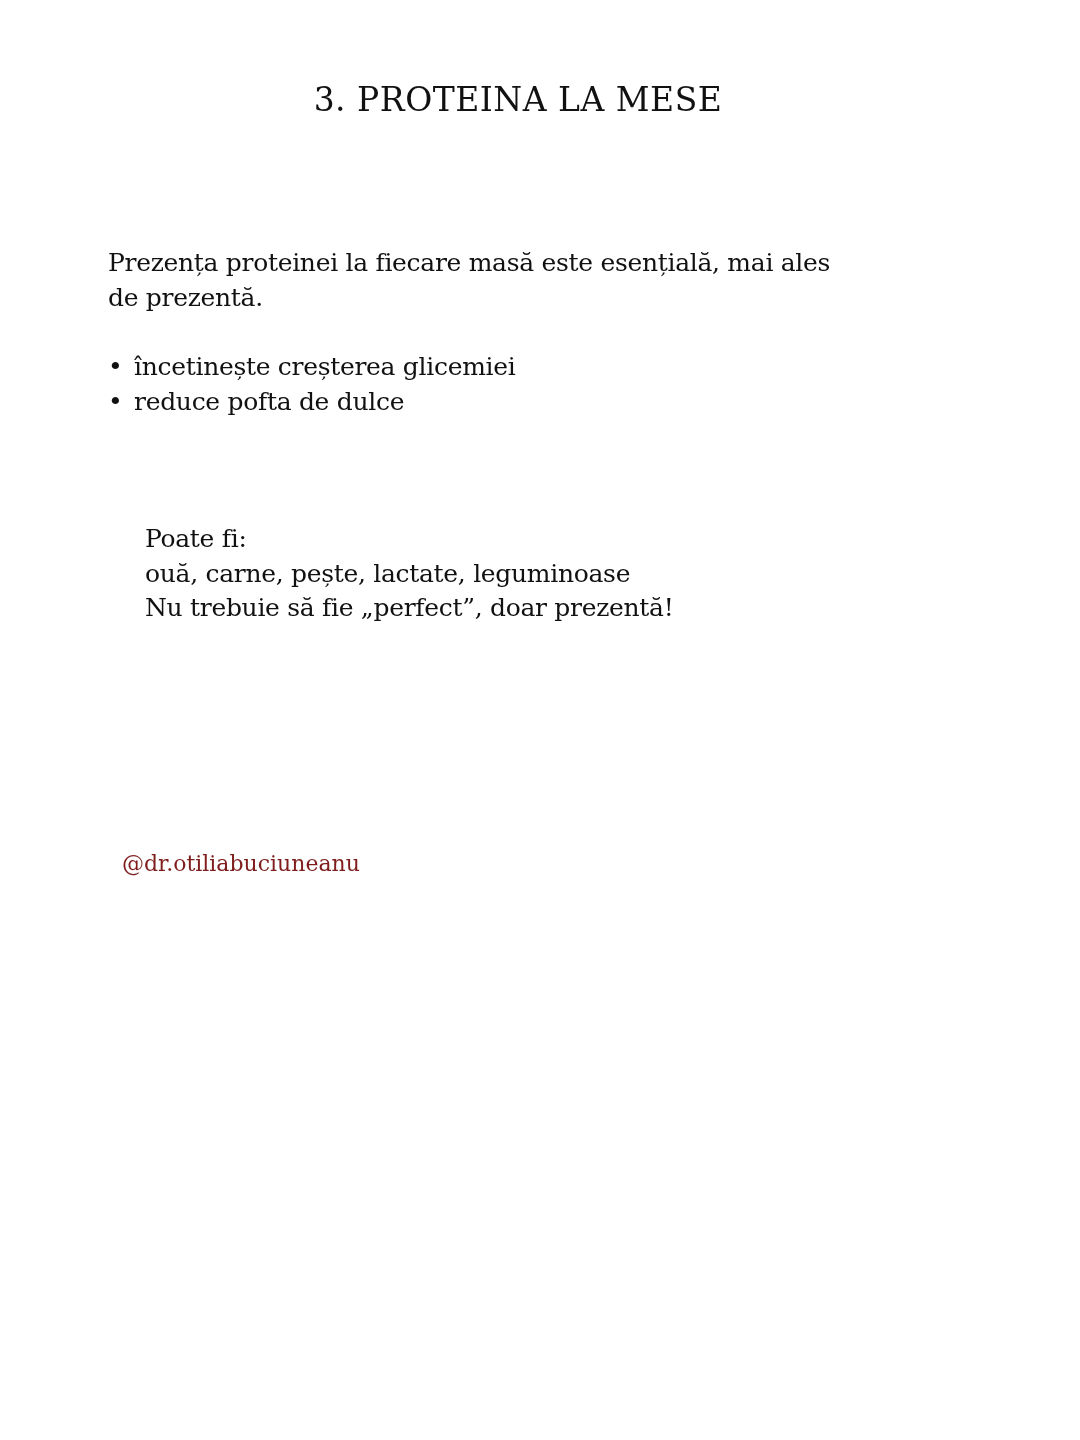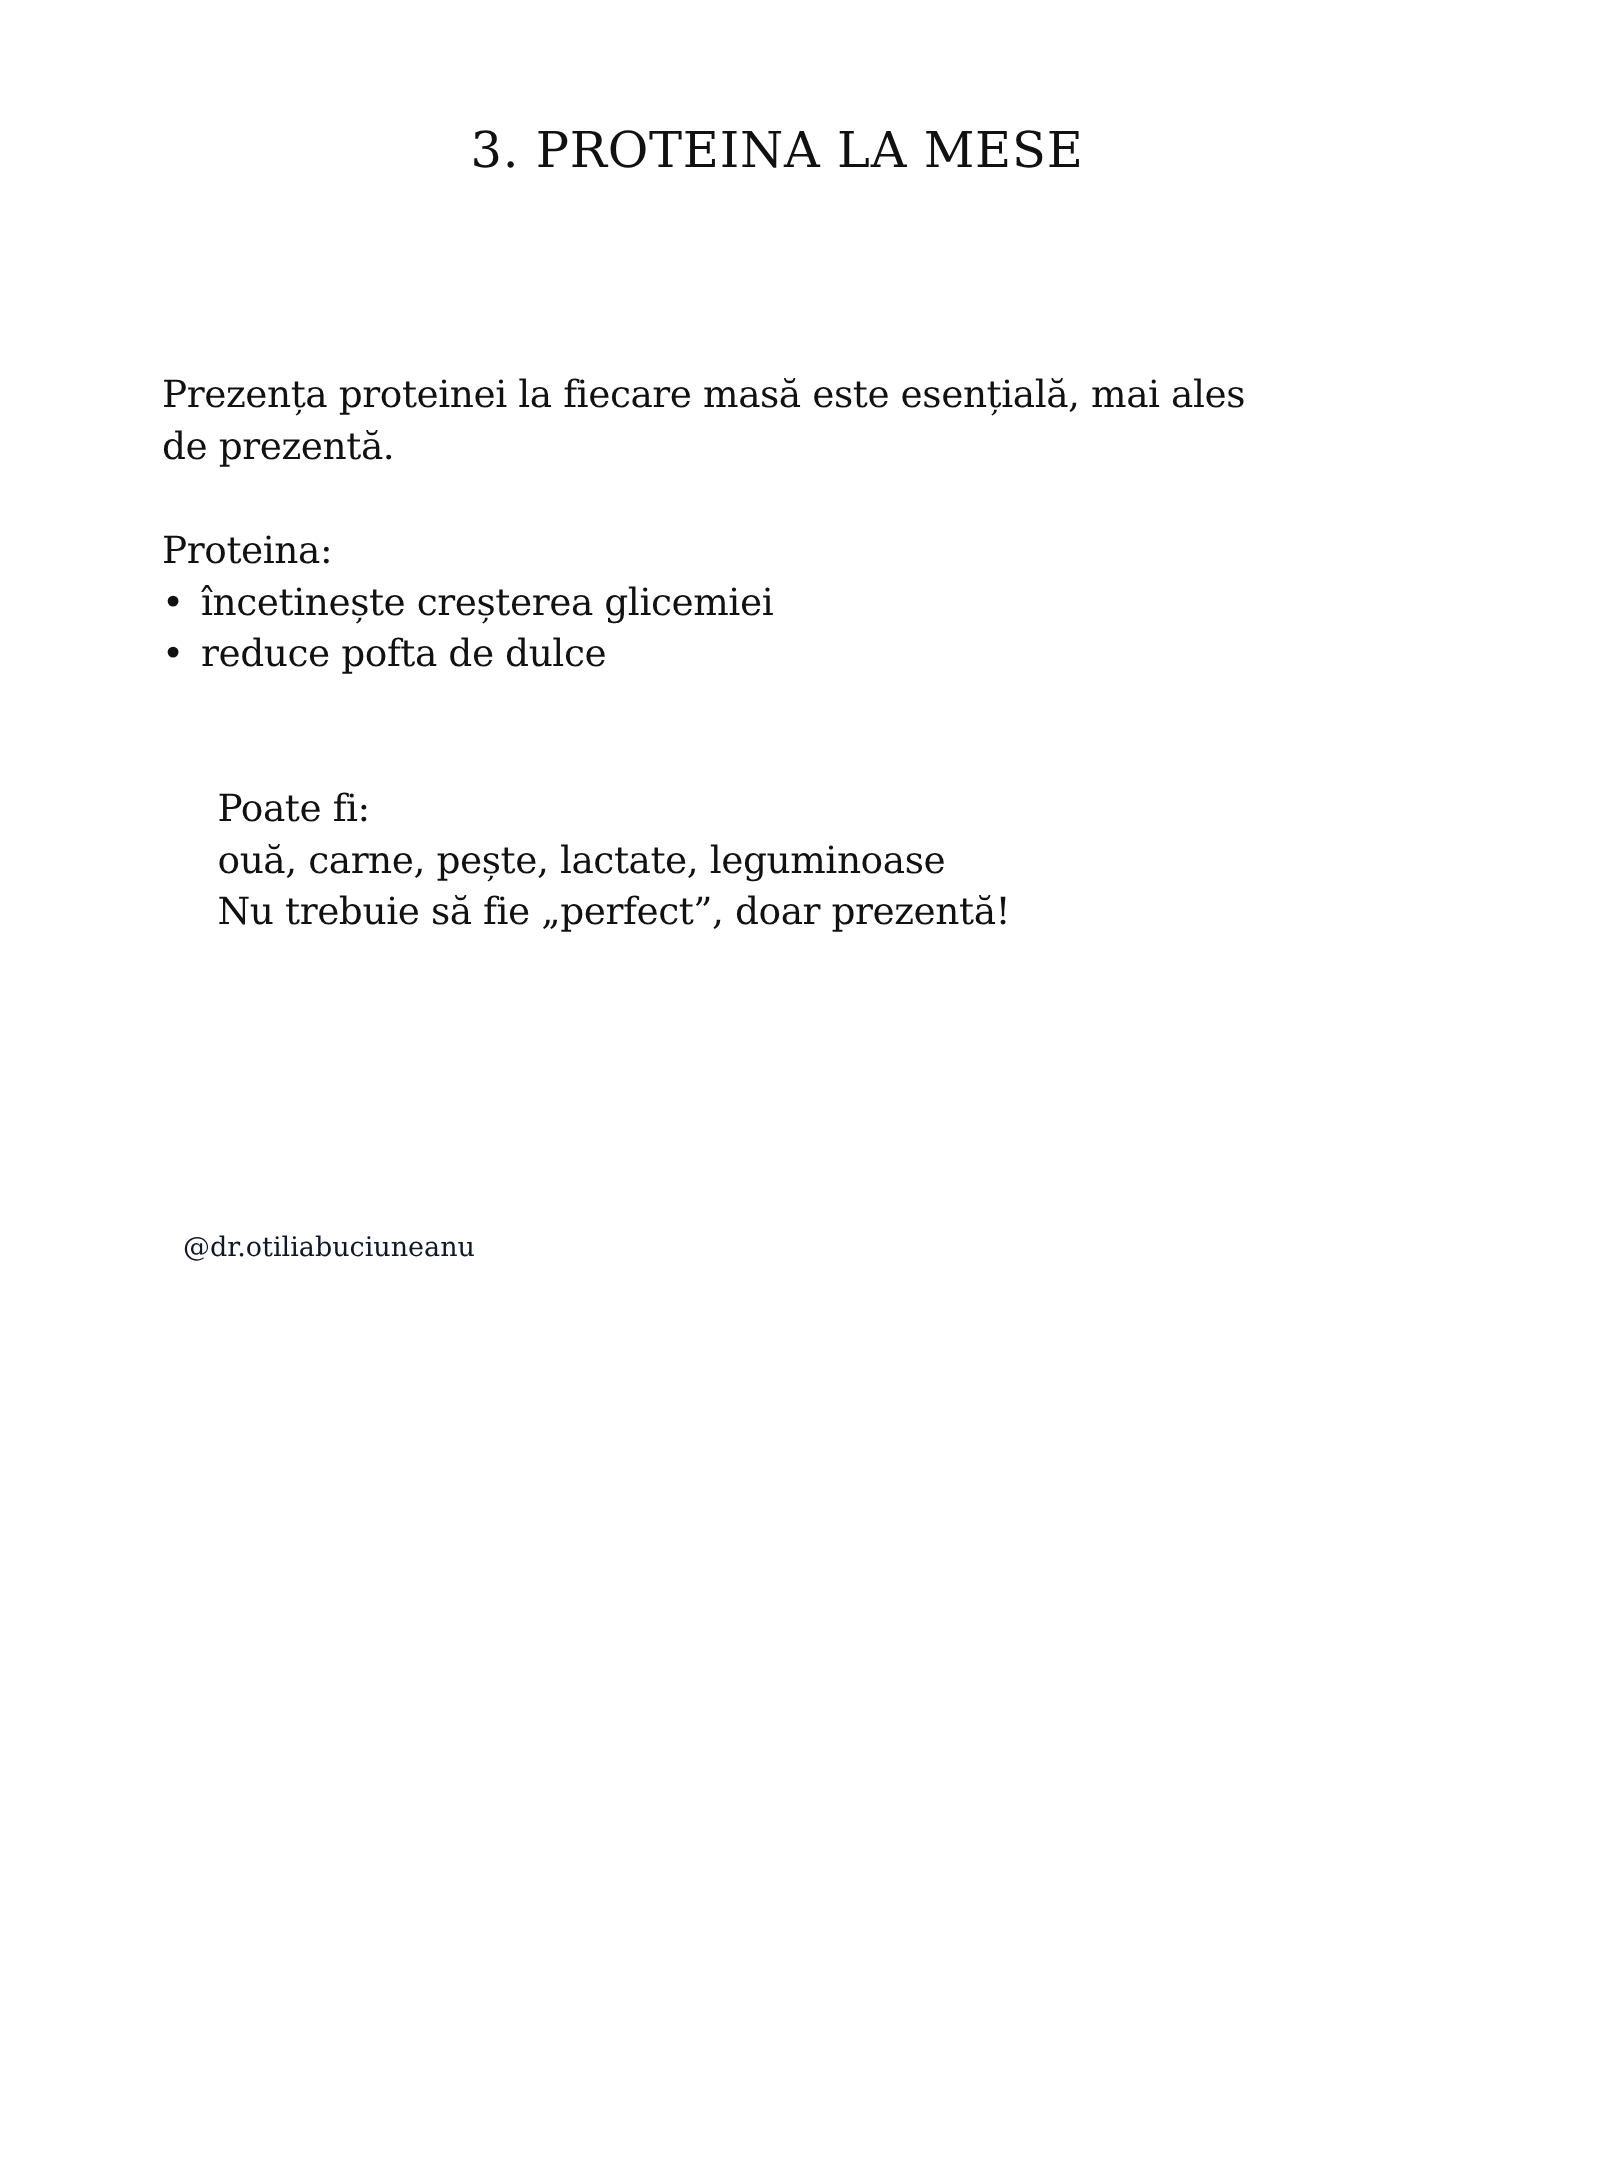--- a/index.html
+++ b/index.html
@@ -7,34 +7,33 @@
       font-family: "DejaVu Serif", "Liberation Serif", serif; color: #111111; }
     .title { position: absolute; top: 80px; left: 0; width: 1036px; text-align: center;
       font-size: 33px; letter-spacing: 0.5px; line-height: 40px; }
     .body-text { position: absolute; left: 108px; width: 880px; font-size: 25px; line-height: 34.5px; }
     .p1 { top: 246px; }
     .p2 { top: 350px; }
     .p3 { top: 522px; margin-left: 37px; }
     .line { display: block; white-space: nowrap; letter-spacing: -0.3px; }
     .bullet-item { display: block; white-space: nowrap; letter-spacing: -0.3px; }
     .bullet { display: inline-block; width: 26px; }
-    .handle { position: absolute; left: 122px; top: 820px; font-size: 18px; line-height: 24px; color: #0f172a; }
+    .handle { position: absolute; left: 122px; top: 852px; font-size: 22px; line-height: 24px; color: #7f1d1d; }
   </style>
 </head>
 <body>
 
 <div class="title">3. PROTEINA LA MESE</div>
 
 <div class="body-text p1">
   <span class="line">Prezența proteinei la fiecare masă este esențială, mai ales</span>
   <span class="line">de prezentă.</span>
 </div>
 
 <div class="body-text p2">
-  <span class="line">Proteina:</span>
   <span class="bullet-item">
     <span class="bullet">•</span><span>încetinește creșterea glicemiei</span>
   </span>
   <span class="bullet-item">
     <span class="bullet">•</span><span>reduce pofta de dulce</span>
   </span>
 </div>
 
 <div class="body-text p3">
   <span class="line">Poate fi:</span>

